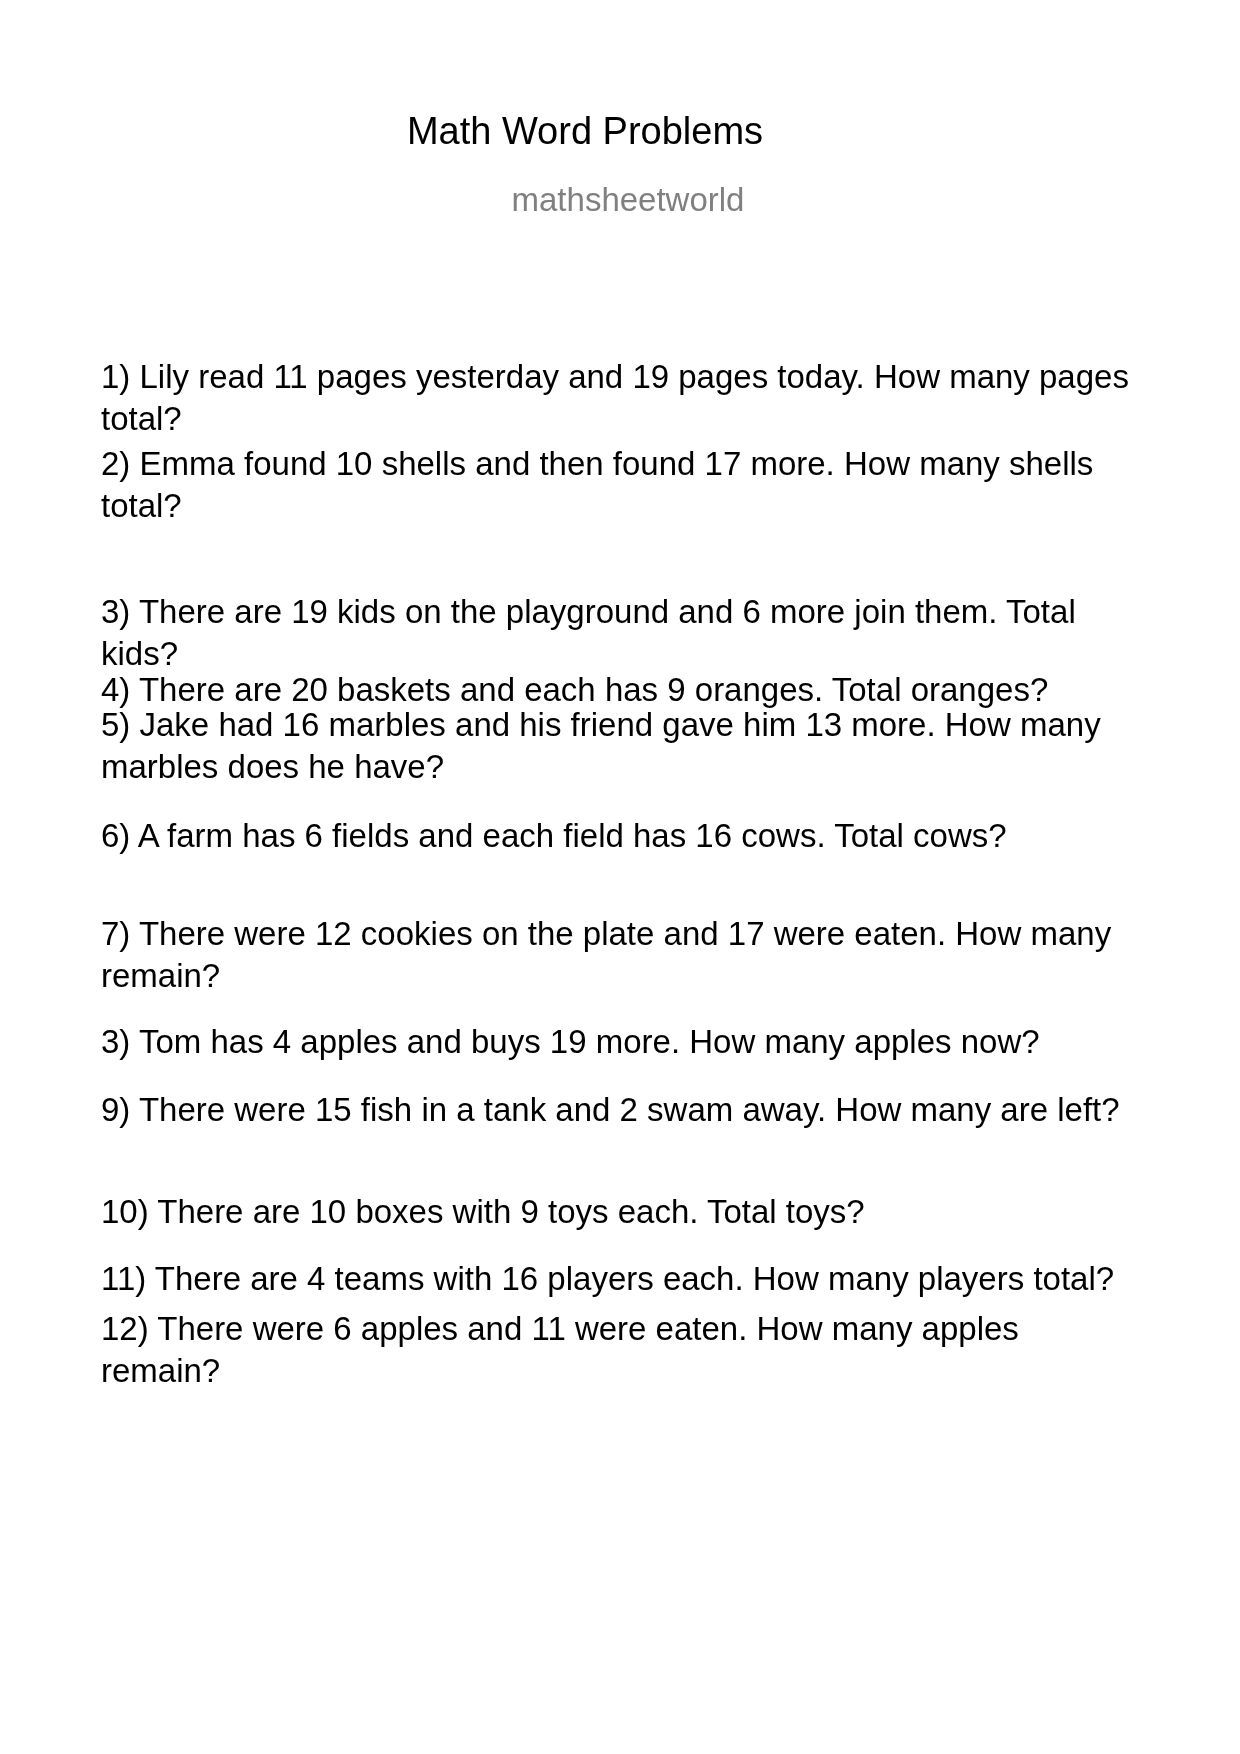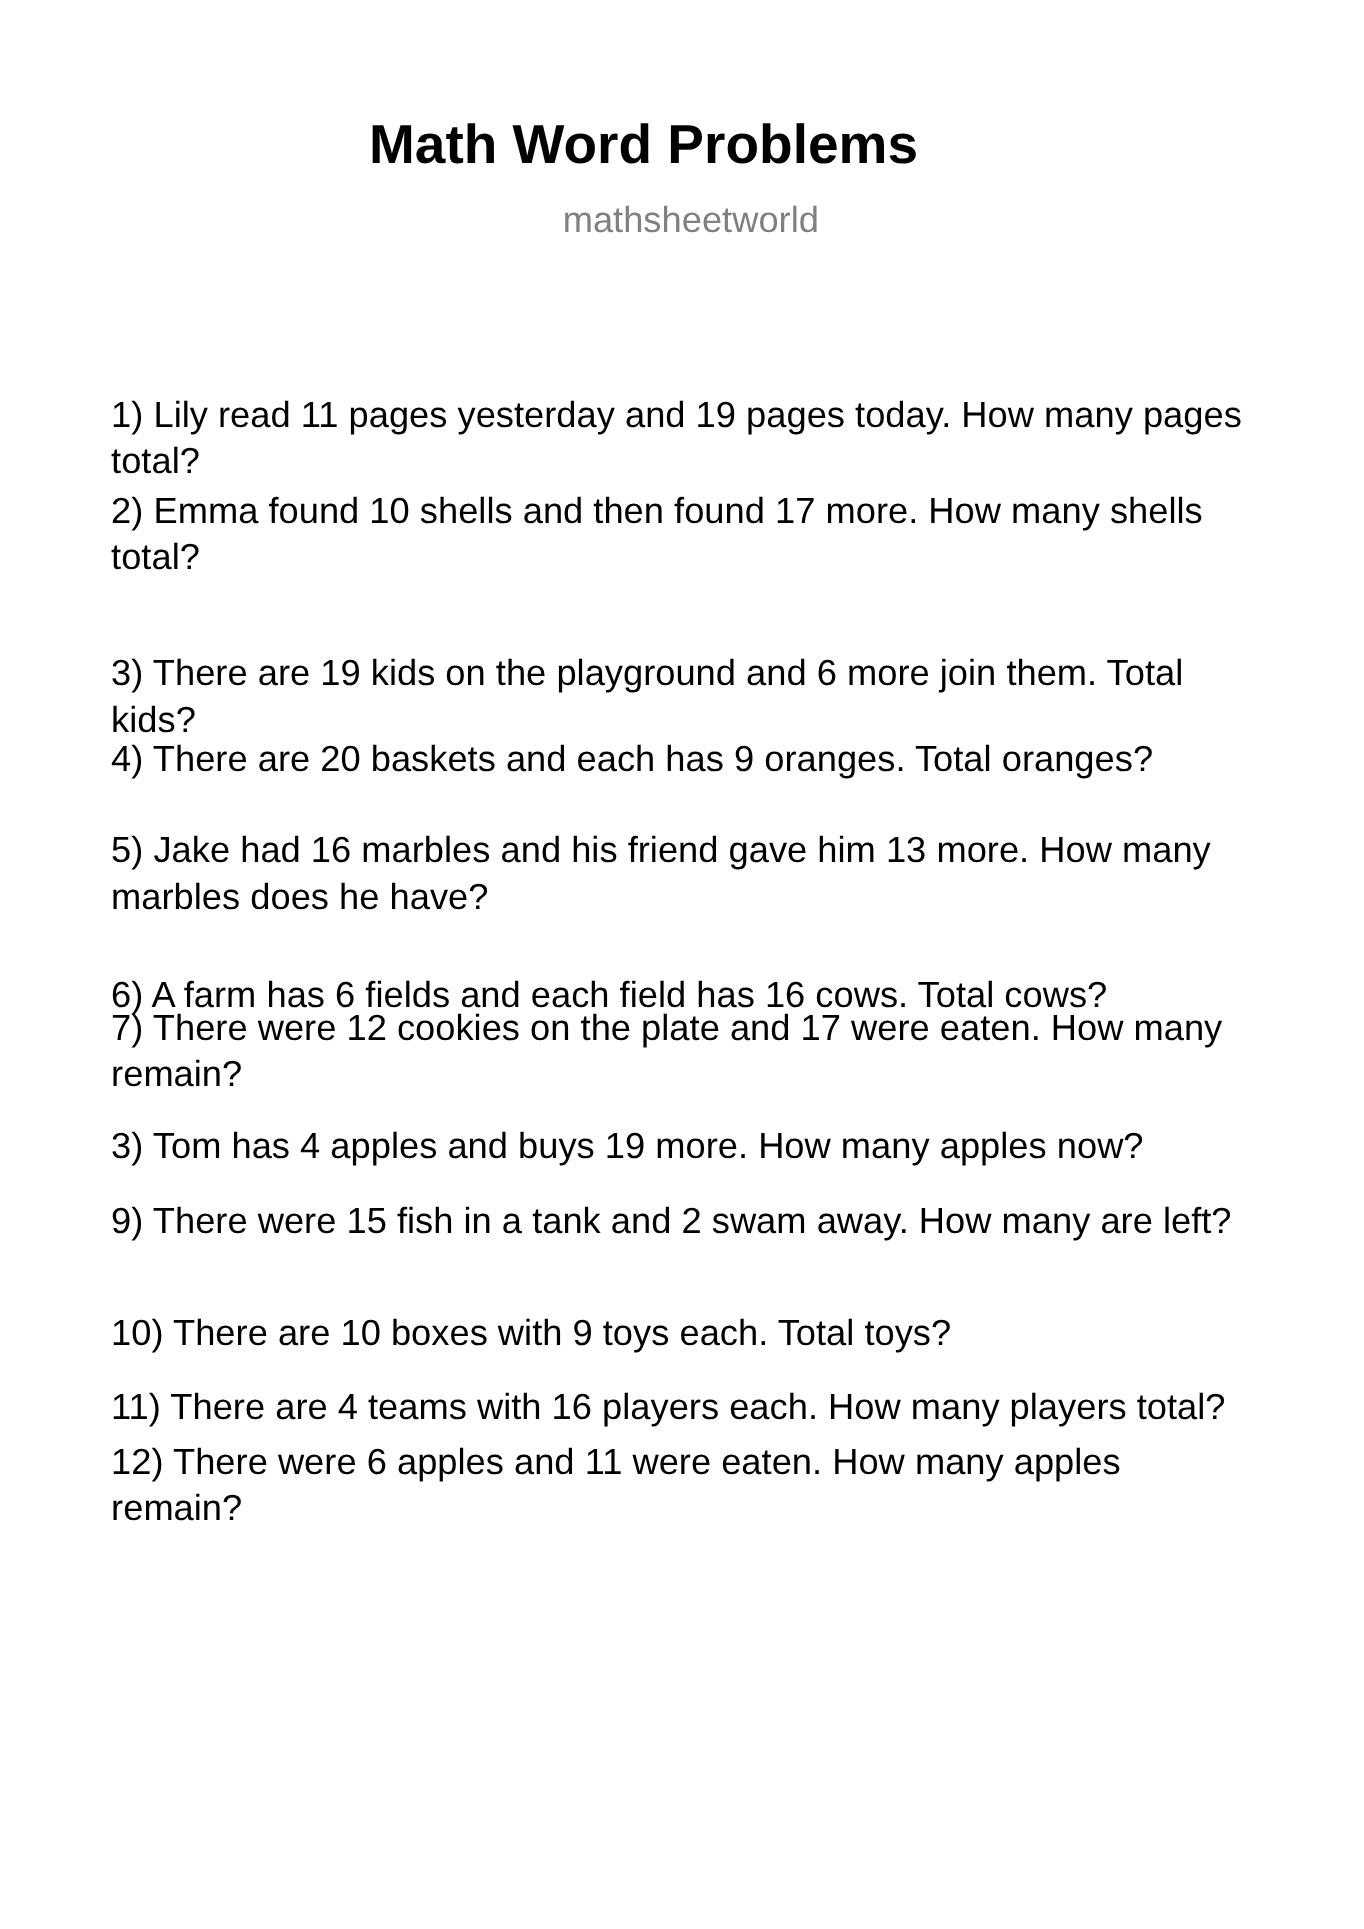--- a/index.html
+++ b/index.html
@@ -9,23 +9,23 @@
       position: relative;
       overflow: hidden;
       font-family: "Liberation Sans", sans-serif;
       color: #000000;
     }
     .page-title {
       position: absolute;
       left: 0; width: 1170px;
       top: 96px;
       text-align: center;
-      font-size: 50px;
+      font-size: 38px;
       line-height: 70px;
-      font-weight: bold;
+      font-weight: normal;
       margin: 0;
       white-space: nowrap;
     }
     .page-subtitle {
       position: absolute;
       left: 0; width: 1256px;
       top: 180px;
       text-align: center;
       font-size: 33px;
       line-height: 40px;
@@ -45,21 +45,21 @@
 <body>
 
 <h1 class="page-title">Math Word Problems</h1>
 <div class="page-subtitle">mathsheetworld</div>
 
 <div>
   <p class="problem" style="top:356px;">1) Lily read 11 pages yesterday and 19 pages today. How many pages total?</p>
   <p class="problem" style="top:443px;">2) Emma found 10 shells and then found 17 more. How many shells total?</p>
   <p class="problem" style="top:567px;margin-top:24px;">3) There are 19 kids on the playground and 6 more join them. Total kids?</p>
   <p class="problem" style="top:669px;">4) There are 20 baskets and each has 9 oranges. Total oranges?</p>
-  <p class="problem" style="top:752px;">5) Jake had 16 marbles and his friend gave him 13 more. How many marbles does he have?</p>
-  <p class="problem" style="top:883px;">6) A farm has 6 fields and each field has 16 cows. Total cows?</p>
+  <p class="problem" style="top:704px;">5) Jake had 16 marbles and his friend gave him 13 more. How many marbles does he have?</p>
+  <p class="problem" style="top:815px;">6) A farm has 6 fields and each field has 16 cows. Total cows?</p>
   <p class="problem" style="top:913px;">7) There were 12 cookies on the plate and 17 were eaten. How many remain?</p>
   <p class="problem" style="top:1021px;">3) Tom has 4 apples and buys 19 more. How many apples now?</p>
   <p class="problem" style="top:1089px;">9) There were 15 fish in a tank and 2 swam away. How many are left?</p>
   <p class="problem" style="top:1191px;">10) There are 10 boxes with 9 toys each. Total toys?</p>
   <p class="problem" style="top:1258px;">11) There are 4 teams with 16 players each. How many players total?</p>
   <p class="problem" style="top:1308px;">12) There were 6 apples and 11 were eaten. How many apples remain?</p>
 </div>
 
 </body></html>

